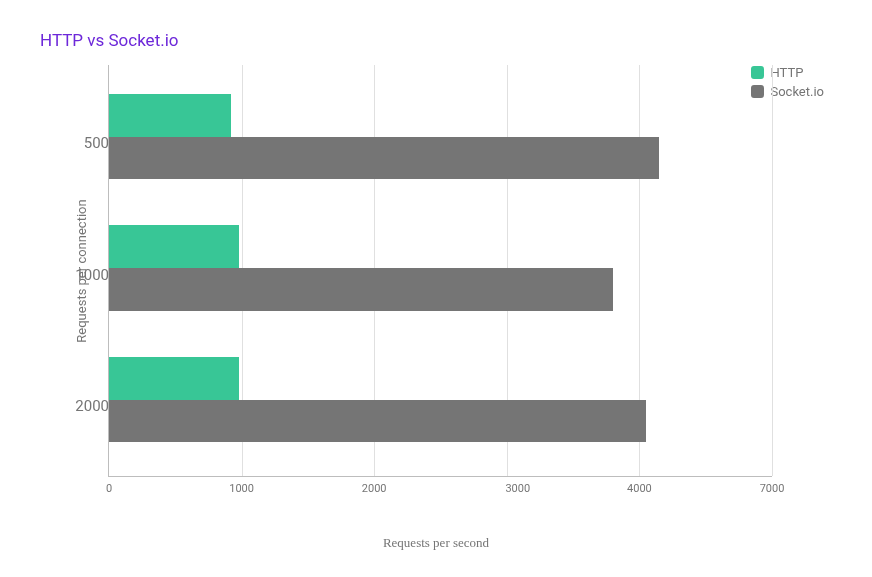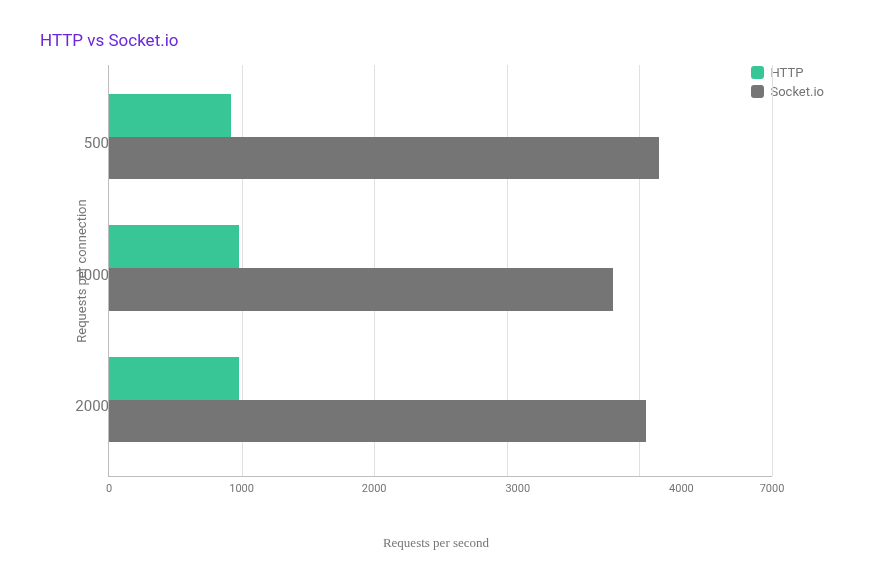--- a/index.html
+++ b/index.html
@@ -141,21 +141,21 @@
 
     <div class="plot-area" id="plot-area">
         <div class="x-tick" style="left: 0%; top: 100%;">0</div>
         <div class="gridline" style="left: 20%;"></div>
         <div class="x-tick" style="left: 20%; top: 100%;">1000</div>
         <div class="gridline" style="left: 40%;"></div>
         <div class="x-tick" style="left: 40%; top: 100%;">2000</div>
         <div class="gridline" style="left: 60%;"></div>
         <div class="x-tick" style="left: 60%; top: 100%; margin-left: 11px;">3000</div>
         <div class="gridline" style="left: 80%;"></div>
-        <div class="x-tick" style="left: 80%; top: 100%; margin-left: 42px;">4000</div>
+        <div class="x-tick" style="left: 80%; top: 100%;">4000</div>
         <div class="gridline" style="left: 100%;"></div>
         <div class="x-tick" style="left: 100%; top: 100%;">7000</div>
         <div class="bar-group" style="top: 6%;">
           <div class="y-tick" style="top: 50%;">500</div>
           <div class="bar http" style="width: 18.4%;"></div>
           <div class="bar socketio" style="width: 83%;"></div>
         </div>
         <div class="bar-group" style="top: 38%;">
           <div class="y-tick" style="top: 50%;">1000</div>
           <div class="bar http" style="width: 19.6%;"></div>

